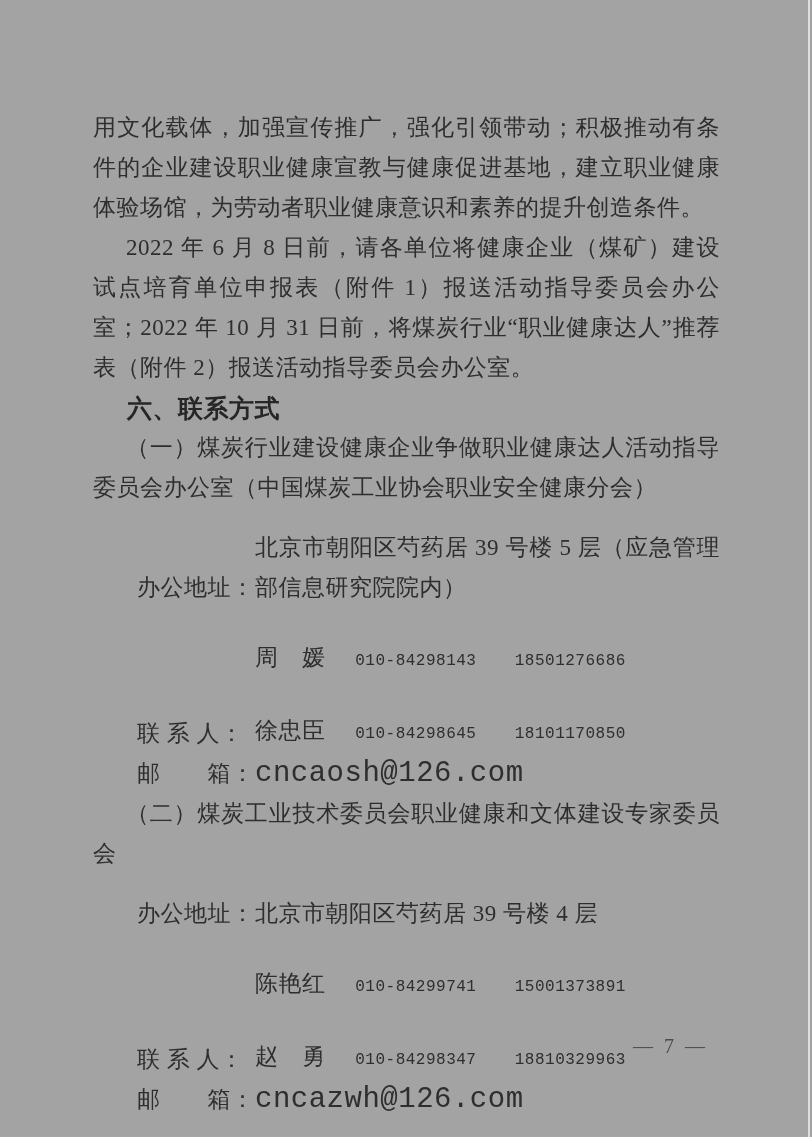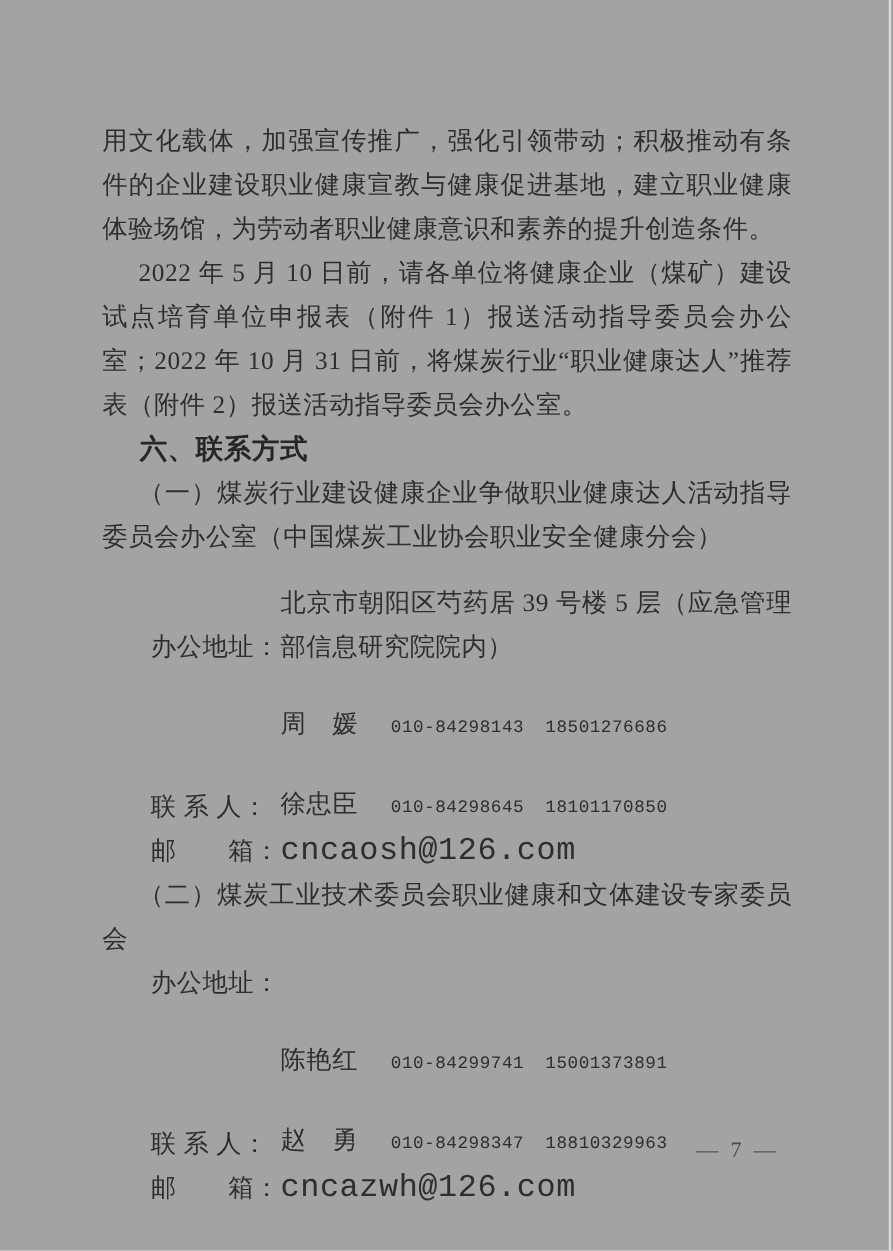--- a/index.html
+++ b/index.html
@@ -81,21 +81,21 @@
   }
   .mono {
     font-family: "Liberation Mono", "DejaVu Sans Mono", monospace;
     font-size: 16px;
     letter-spacing: 0.5px;
   }
   .phone-number {
     margin-left: 6px;
   }
   .mobile-number {
-    margin-left: 13px;
+    margin-left: 32px;
   }
   .email-value {
     font-family: "Liberation Mono", "DejaVu Sans Mono", monospace;
     font-size: 29px;
     letter-spacing: 0.5px;
   }
   .page-footer {
     position: absolute;
     top: 1033px;
     left: 633px;
@@ -111,21 +111,21 @@
 
 <div class="page">
 
   <div class="scan-edge"></div>
 
   <div class="content">
 
     <p class="body-par">用文化载体，加强宣传推广，强化引领带动；积极推动有条件的企业建设职业健康宣教与健康促进基地，建立职业健康体验场馆，为劳动者职业健康意识和素养的提升创造条件。</p>
 
 
-    <p class="body-par indent-2">2022 年 5 月 10 日前，请各单位将健康企业（煤矿）建设试点培育单位申报表（附件 1）报送活动指导委员会办公室；2022 年 10 月 31 日前，将煤炭行业“职业健康达人”推荐表（附件 2）报送活动指导委员会办公室。</p>
+    <p class="body-par indent-2">2022 年 6 月 8 日前，请各单位将健康企业（煤矿）建设试点培育单位申报表（附件 1）报送活动指导委员会办公室；2022 年 10 月 31 日前，将煤炭行业“职业健康达人”推荐表（附件 2）报送活动指导委员会办公室。</p>
 
     <h2 class="section-heading">六、联系方式</h2>
 
     <p class="body-par indent-2">（一）煤炭行业建设健康企业争做职业健康达人活动指导委员会办公室（中国煤炭工业协会职业安全健康分会）</p>
 
     <div class="labeled-row">
       <span class="row-label">办公地址：</span>
       <span class="row-value">北京市朝阳区芍药居 39 号楼 5 层（应急管理部信息研究院院内）</span>
     </div>
 
@@ -147,20 +147,21 @@
 
     <div class="labeled-row">
       <span class="row-label">邮　　箱：</span>
       <span class="email-value">cncaosh@126.com</span>
     </div>
 
     <p class="body-par indent-2">（二）煤炭工业技术委员会职业健康和文体建设专家委员会</p>
 
     <div class="labeled-row">
       <span class="row-label">办公地址：</span>
+      <span class="row-value">北京市朝阳区芍药居 39 号楼 4 层</span>
     </div>
 
     <div class="labeled-row">
       <span class="row-label">联 系 人：</span>
       <div class="contact-lines">
         <div class="contact-line">
           <span class="person-name">陈艳红</span>
           <span class="mono phone-number">010-84299741</span>
           <span class="mono mobile-number">15001373891</span>
         </div>

